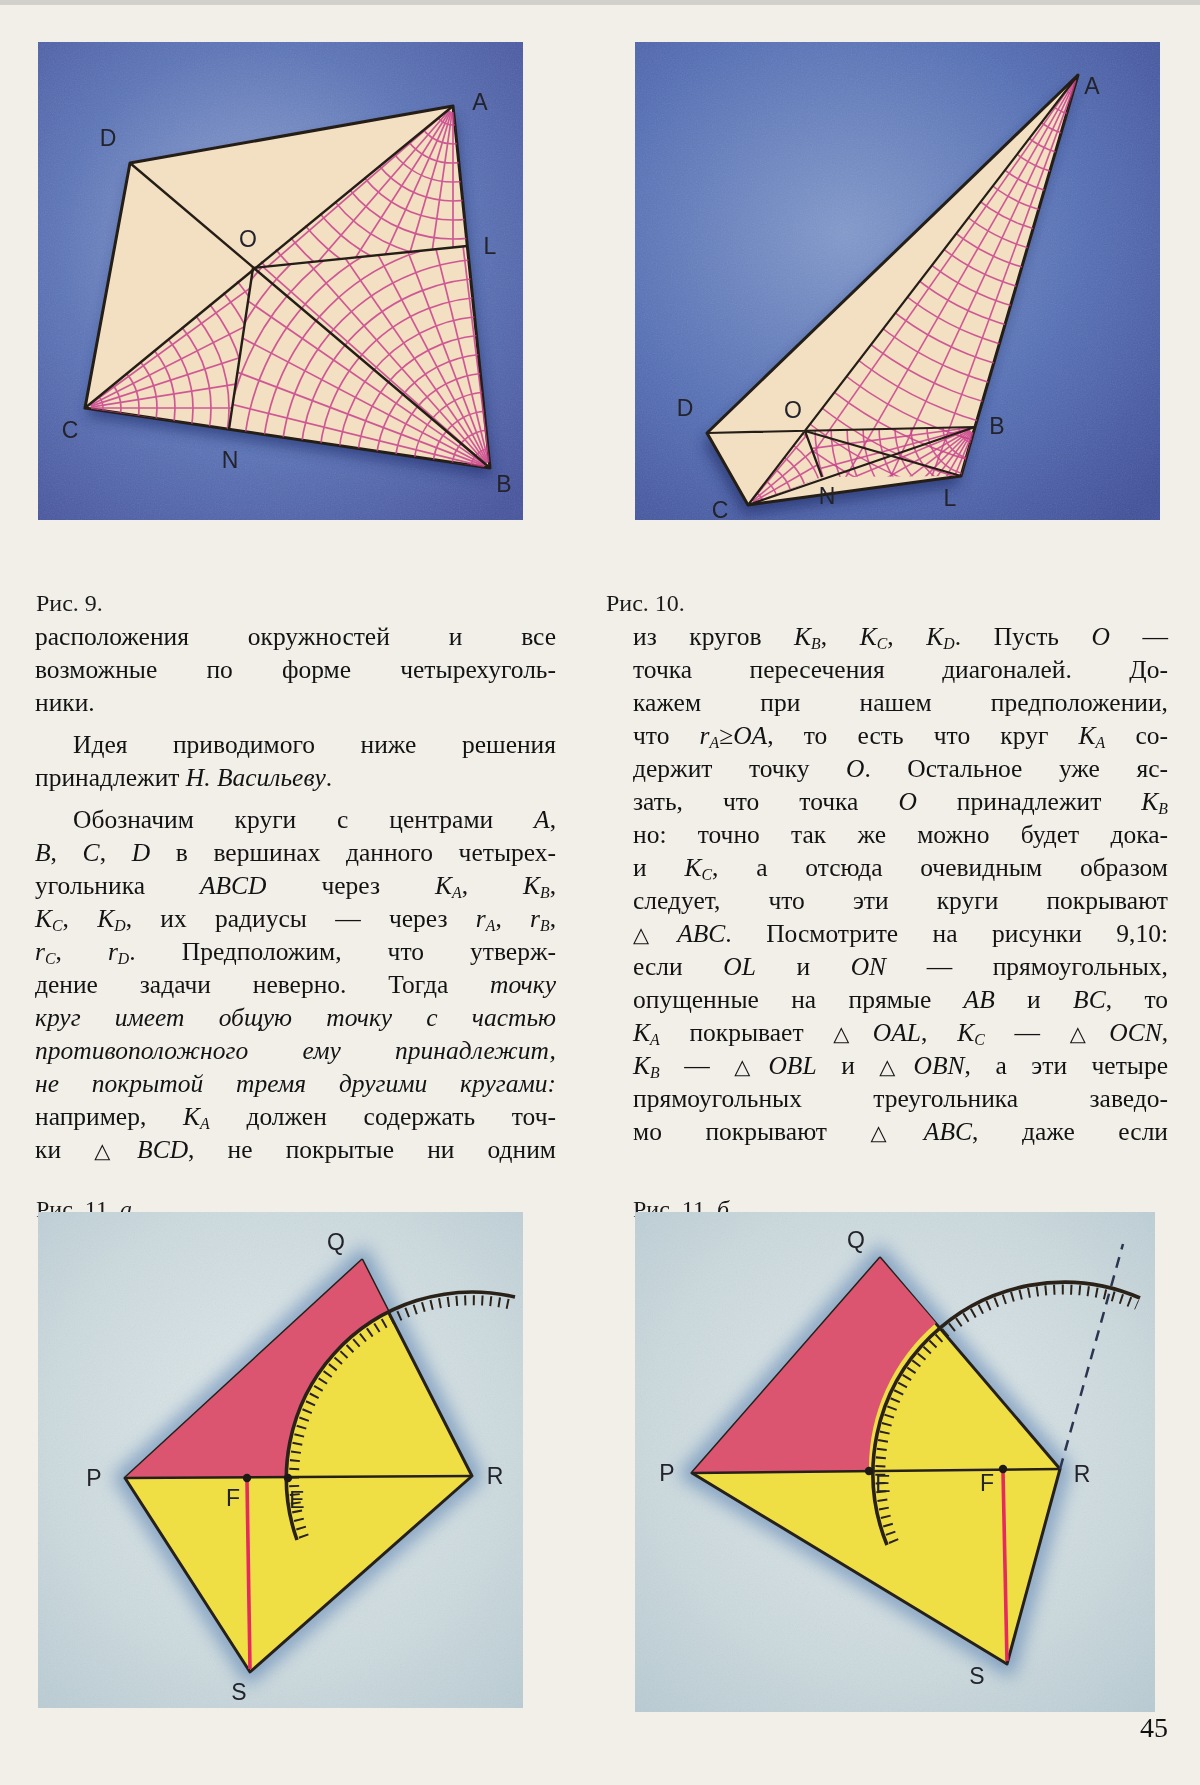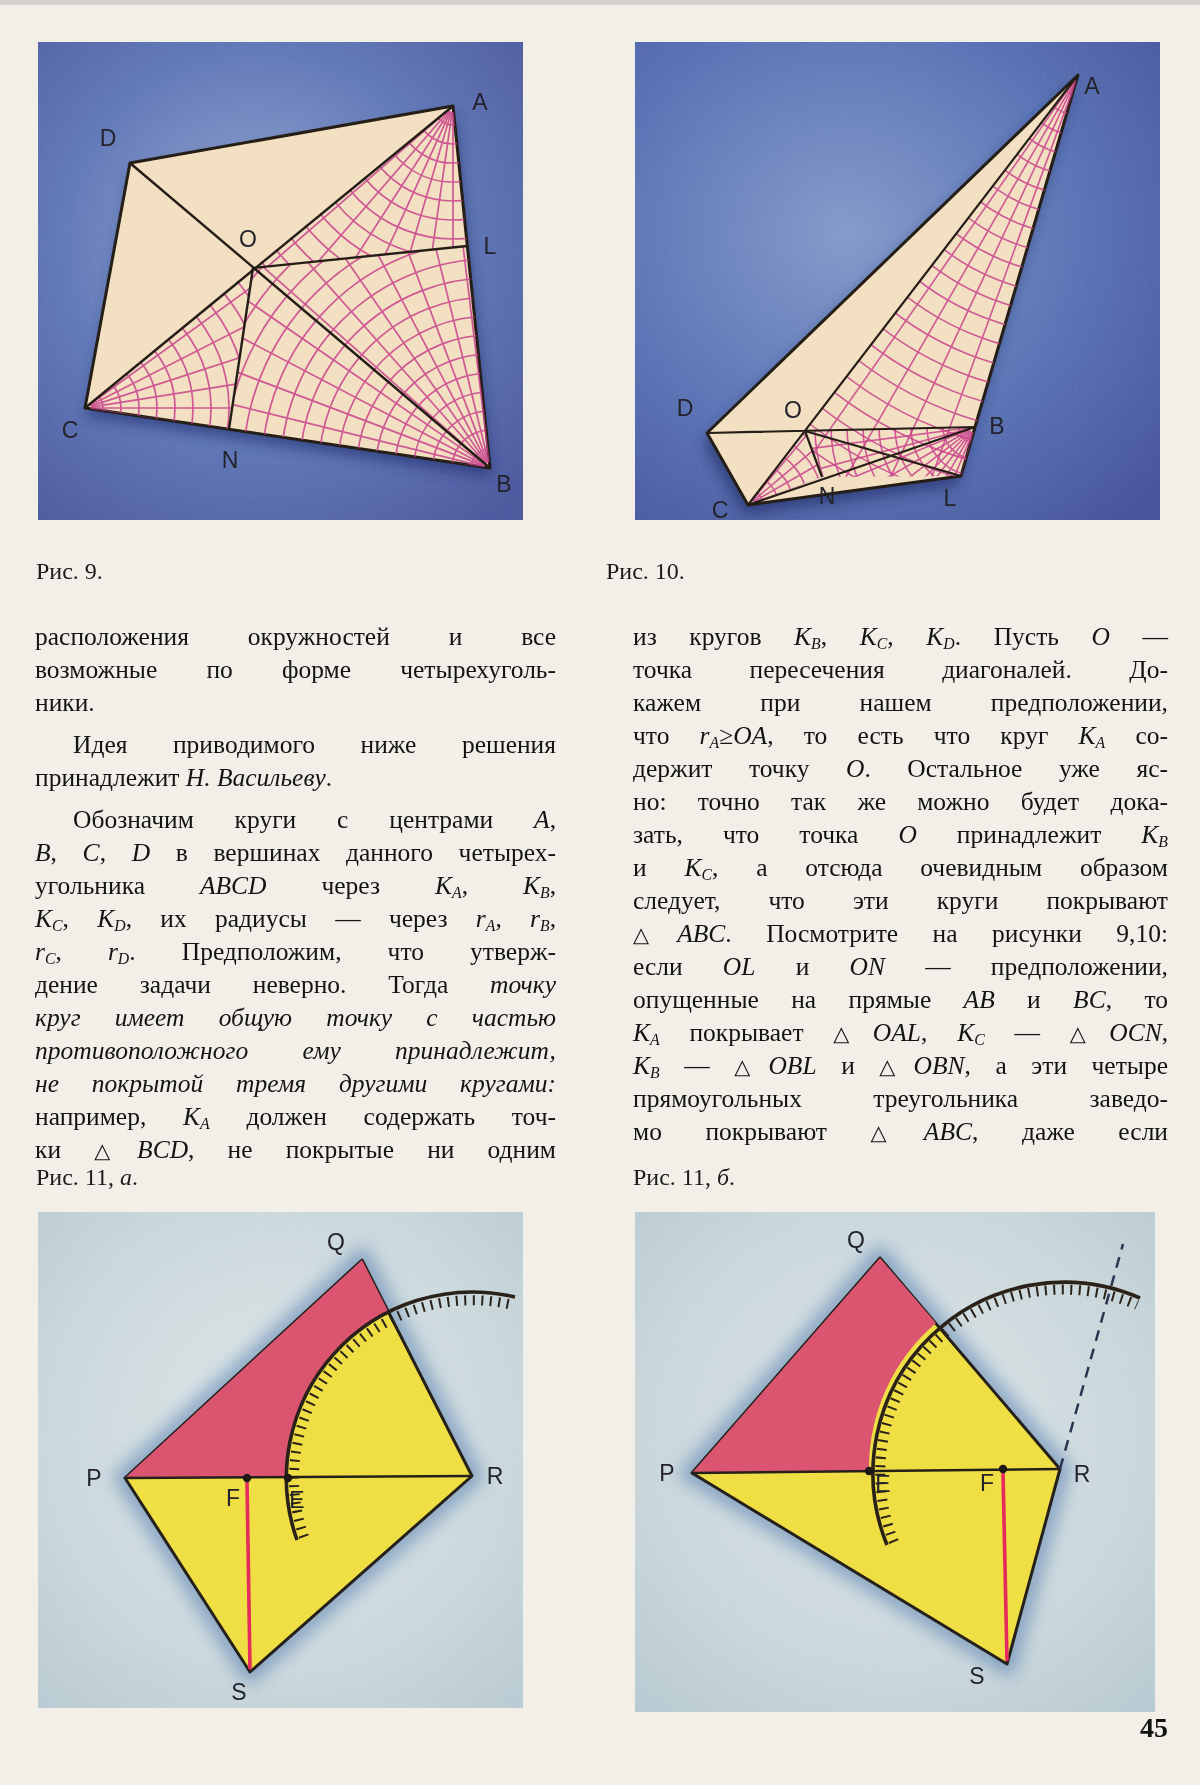--- a/index.html
+++ b/index.html
@@ -4,33 +4,33 @@
 <style>
   html,body{margin:0;padding:0;}
   body{
     width:1200px;height:1785px;position:relative;
     background:#f2efe9;
     font-family:"Liberation Serif", serif;
     color:#161616;overflow:hidden;
   }
   .edge-strip{position:absolute;left:0;top:0;width:1200px;height:5px;background:#d2d0cb;}
   .fig{position:absolute;display:block;}
-  .cap{position:absolute;font-size:24px;color:#1b1b1b;white-space:nowrap;}
+  .cap{position:absolute;font-size:24px;color:#1b1b1b;white-space:nowrap;margin-top:32px;}
   .col{position:absolute;}
   .line{
     font-size:25.5px;line-height:33px;height:33px;
     text-align:justify;text-align-last:justify;
     white-space:normal;color:#131313;
   }
   .line.nj{text-align-last:left;}
   .line.in{text-indent:38px;margin-top:9px;}
   .it{font-style:italic;}
   .sb{font-size:0.62em;font-style:italic;vertical-align:-0.26em;}
   .tri{font-family:"DejaVu Sans",sans-serif;font-size:0.82em;}
-  .pagenum{position:absolute;left:1140px;top:1712px;font-size:28px;font-weight:bold;color:#111;}
+  .pagenum{position:absolute;left:1140px;top:1712px;font-size:28px;font-weight:normal;color:#111;}
   .fl{font-family:"Liberation Sans",sans-serif;font-size:23px;fill:#23232c;text-anchor:middle;}
 </style>
 </head>
 <body>
 
 <div class="edge-strip"></div>
 
 <svg class="fig" style="left:38px;top:42px" width="485" height="478" viewBox="0 0 485 478">
   <defs>
     <radialGradient id="g9" cx="45%" cy="42%" r="75%">
@@ -526,26 +526,26 @@
     <div class="line"><span class="it">не покрытой тремя другими кругами:</span></div>
     <div class="line"><span>например, </span><span class="it">K</span><span class="it sb">A</span><span> должен содержать точ-</span></div>
     <div class="line"><span>ки </span><span class="tri">△</span><span class="it">BCD</span><span>, не покрытые ни одним</span></div>
   </div>
 <div class="col" style="left:633px;top:620px;width:535px">
     <div class="line"><span>из кругов </span><span class="it">K</span><span class="it sb">B</span><span>, </span><span class="it">K</span><span class="it sb">C</span><span>, </span><span class="it">K</span><span class="it sb">D</span><span>. Пусть </span><span class="it">O</span><span> —</span></div>
     <div class="line"><span>точка пересечения диагоналей. До-</span></div>
     <div class="line"><span>кажем при нашем предположении,</span></div>
     <div class="line"><span>что </span><span class="it">r</span><span class="it sb">A</span><span>≥</span><span class="it">OA</span><span>, то есть что круг </span><span class="it">K</span><span class="it sb">A</span><span> со-</span></div>
     <div class="line"><span>держит точку </span><span class="it">O</span><span>. Остальное уже яс-</span></div>
+    <div class="line"><span>зать, что точка </span><span class="it">O</span><span> принадлежит </span><span class="it">K</span><span class="it sb">B</span></div>
     <div class="line"><span>но: точно так же можно будет дока-</span></div>
-    <div class="line"><span>зать, что точка </span><span class="it">O</span><span> принадлежит </span><span class="it">K</span><span class="it sb">B</span></div>
     <div class="line"><span>и </span><span class="it">K</span><span class="it sb">C</span><span>, а отсюда очевидным образом</span></div>
     <div class="line"><span>следует, что эти круги покрывают</span></div>
     <div class="line"><span class="tri">△</span><span class="it">ABC</span><span>. Посмотрите на рисунки 9,10:</span></div>
-    <div class="line"><span>если </span><span class="it">OL</span><span> и </span><span class="it">ON</span><span> — предположении,</span></div>
+    <div class="line"><span>если </span><span class="it">OL</span><span> и </span><span class="it">ON</span><span> — прямоугольных,</span></div>
     <div class="line"><span>опущенные на прямые </span><span class="it">AB</span><span> и </span><span class="it">BC</span><span>, то</span></div>
     <div class="line"><span class="it">K</span><span class="it sb">A</span><span> покрывает </span><span class="tri">△</span><span class="it">OAL</span><span>, </span><span class="it">K</span><span class="it sb">C</span><span> — </span><span class="tri">△</span><span class="it">OCN</span><span>,</span></div>
     <div class="line"><span class="it">K</span><span class="it sb">B</span><span> — </span><span class="tri">△</span><span class="it">OBL</span><span> и </span><span class="tri">△</span><span class="it">OBN</span><span>, а эти четыре</span></div>
     <div class="line"><span>прямоугольных треугольника заведо-</span></div>
     <div class="line"><span>мо покрывают </span><span class="tri">△</span><span class="it">ABC</span><span>, даже если</span></div>
   </div>
 
 <div class="cap" style="left:36px;top:1164px"><span>Рис. 11, </span><span class="it">а</span><span>.</span></div>
 <div class="cap" style="left:633px;top:1164px"><span>Рис. 11, </span><span class="it">б</span><span>.</span></div>
 

